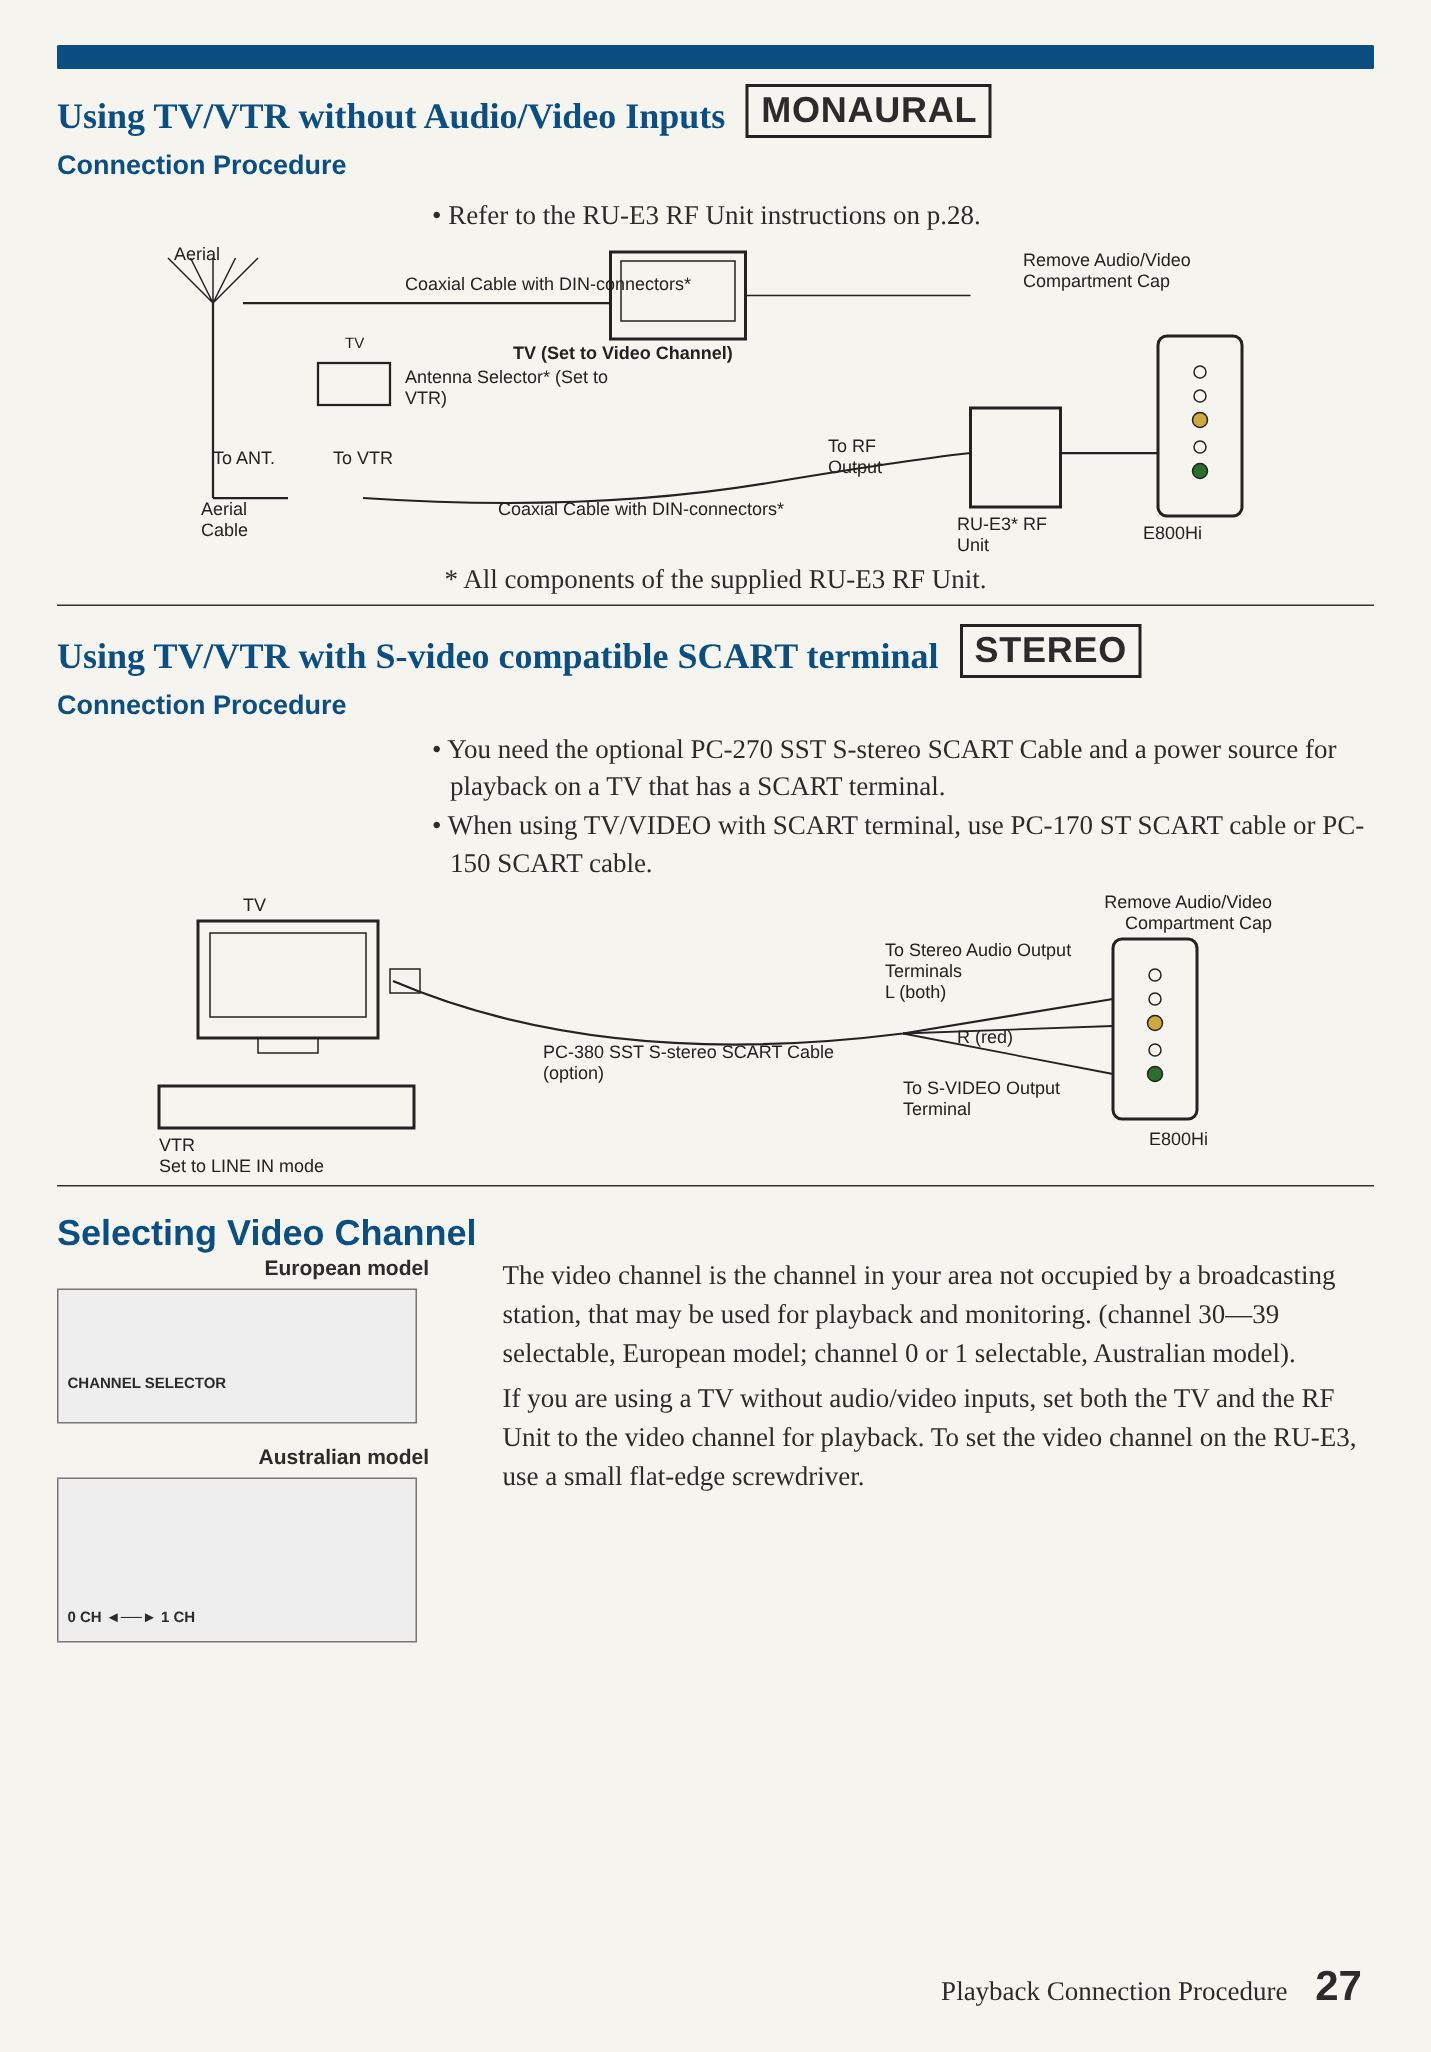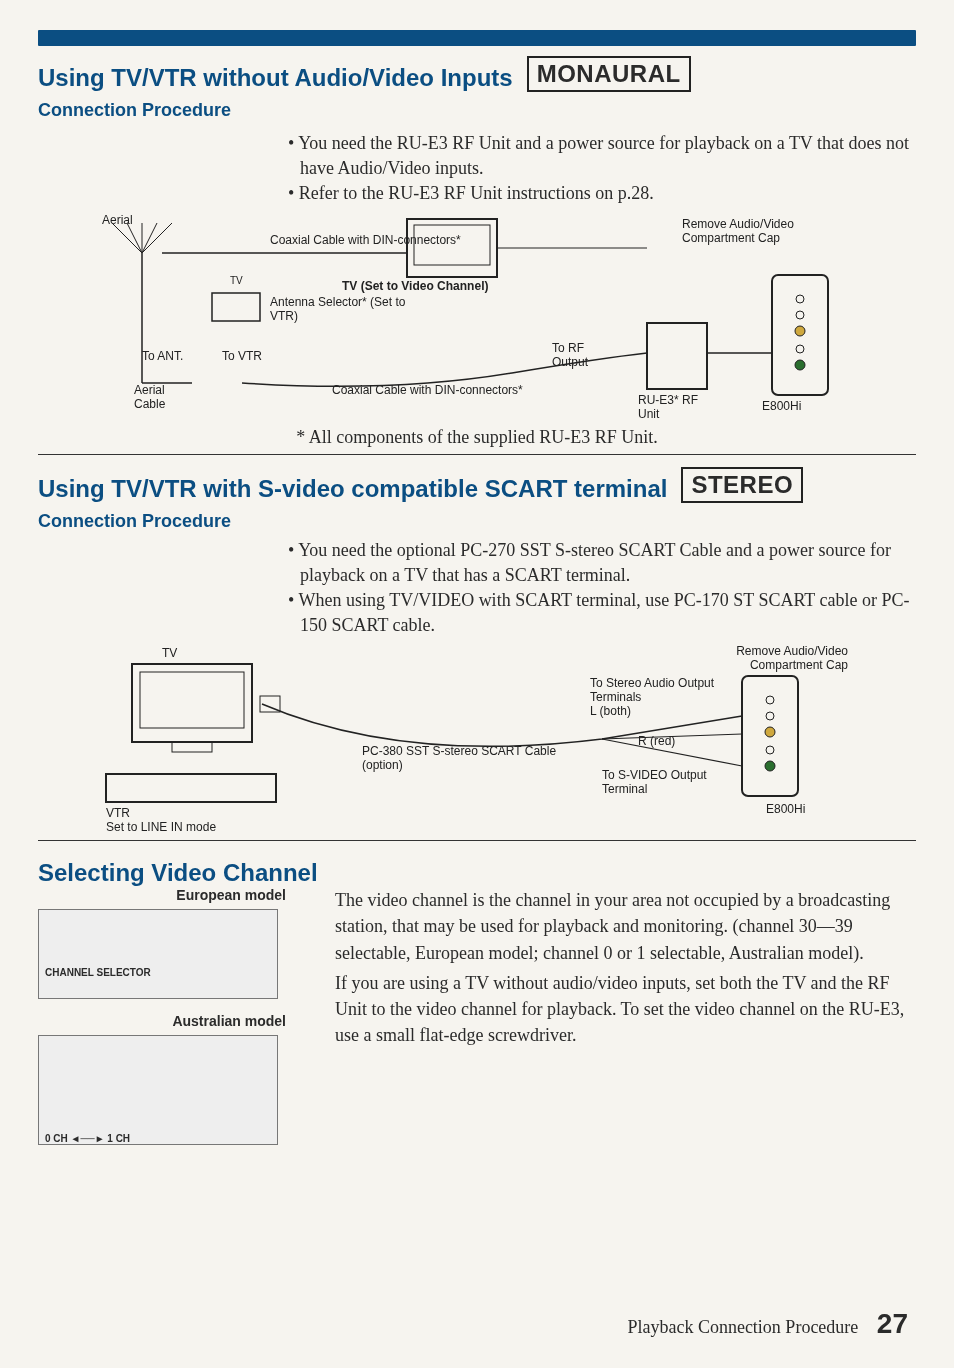--- a/index.html
+++ b/index.html
@@ -19,21 +19,21 @@
     color: #2b2b2b;
   }
   .topbar {
     background: #0b4e82;
     height: 16px;
     margin-bottom: 10px;
     border-radius: 1px;
   }
   .h1 {
     color: #0b4e82;
-    font-family: Liberation Sans, sans-serif;
+    font-family: Liberation Serif, serif;
     font-weight: bold;
     font-size: 24px;
     display: inline-block;
     margin-right: 10px;
   }
   .badge {
     display: inline-block;
     border: 2px solid #222;
     font-family: Helvetica, Arial, sans-serif;
     font-weight: bold;
@@ -150,21 +150,20 @@
 
 <div class="page">
   <div class="topbar"></div>
 
   <div class="h1row">
     <span class="h1">Using TV/VTR without Audio/Video Inputs</span>
     <span class="badge">MONAURAL</span>
   </div>
   <div class="h2">Connection Procedure</div>
   <ul class="bullets">
-    <li>You need the RU-E3 RF Unit and a power source for playback on a TV that does not have Audio/Video inputs.</li>
     <li>Refer to the RU-E3 RF Unit instructions on p.28.</li>
   </ul>
 
   <div class="figure">
     <div class="diagram" style="height:210px">
       <svg viewBox="0 0 870 210">
 
         <rect x="365" y="6" width="90" height="58" fill="none" stroke="#222" stroke-width="2"></rect>
         <rect x="372" y="12" width="76" height="40" fill="none" stroke="#222" stroke-width="1"></rect>
 
@@ -181,21 +180,21 @@
 
         <line x1="120" y1="40" x2="365" y2="40" stroke="#222" stroke-width="1.5"></line>
         <line x1="455" y1="35" x2="605" y2="35" stroke="#222" stroke-width="1"></line>
         <path d="M200 170 Q350 180 470 160 Q560 145 605 140" fill="none" stroke="#222" stroke-width="1.5"></path>
         <line x1="665" y1="140" x2="730" y2="140" stroke="#222" stroke-width="1.5"></line>
 
         <path d="M70 10 L100 40 M85 10 L100 40 M100 10 L100 40 M115 10 L100 40 M130 10 L100 40" stroke="#222" stroke-width="1"></path>
         <line x1="100" y1="40" x2="100" y2="170" stroke="#222" stroke-width="1.5"></line>
         <line x1="100" y1="170" x2="150" y2="170" stroke="#222" stroke-width="1.5"></line>
       </svg>
-      <span class="lbl" style="left:60px;top:0px">Aerial</span>
+      <span class="lbl" style="left:74px;top:0px">Aerial</span>
       <span class="lbl" style="left:228px;top:20px">Coaxial Cable with DIN-connectors*</span>
       <span class="lbl" style="left:300px;top:66px;font-weight:bold">TV (Set to Video Channel)</span>
       <span class="lbl" style="left:188px;top:62px;font-size:10px">TV</span>
       <span class="lbl" style="left:228px;top:82px;white-space:normal;width:140px">Antenna Selector* (Set to VTR)</span>
       <span class="lbl" style="left:100px;top:136px">To ANT.</span>
       <span class="lbl" style="left:180px;top:136px">To VTR</span>
       <span class="lbl" style="left:92px;top:170px;white-space:normal;width:48px">Aerial Cable</span>
       <span class="lbl" style="left:290px;top:170px">Coaxial Cable with DIN-connectors*</span>
       <span class="lbl" style="left:510px;top:128px;white-space:normal;width:60px">To RF Output</span>
       <span class="lbl" style="left:596px;top:180px;white-space:normal;width:70px">RU-E3* RF Unit</span>
@@ -260,21 +259,21 @@
   <div class="section3">
     <div class="h1b">Selecting Video Channel</div>
     <div class="sel-wrap">
       <div class="sel-left">
         <div>European model</div>
         <div class="model-img">
           <span class="mini-lbl" style="left:6px;bottom:20px">CHANNEL SELECTOR</span>
         </div>
         <div>Australian model</div>
         <div class="model-img2">
-          <span class="mini-lbl" style="left:6px;bottom:0">0 CH ◄──► 1 CH</span>
+          <span class="mini-lbl" style="left:6px;bottom:10px">0 CH ◄──► 1 CH</span>
         </div>
       </div>
       <div class="sel-body">
         <p>The video channel is the channel in your area not occupied by a broadcasting station, that may be used for playback and monitoring. (channel 30—39 selectable, European model; channel 0 or 1 selectable, Australian model).</p>
         <p style="margin-top:4px">If you are using a TV without audio/video inputs, set both the TV and the RF Unit to the video channel for playback. To set the video channel on the RU-E3, use a small flat-edge screwdriver.</p>
       </div>
     </div>
   </div>
 
   <div class="footer">

